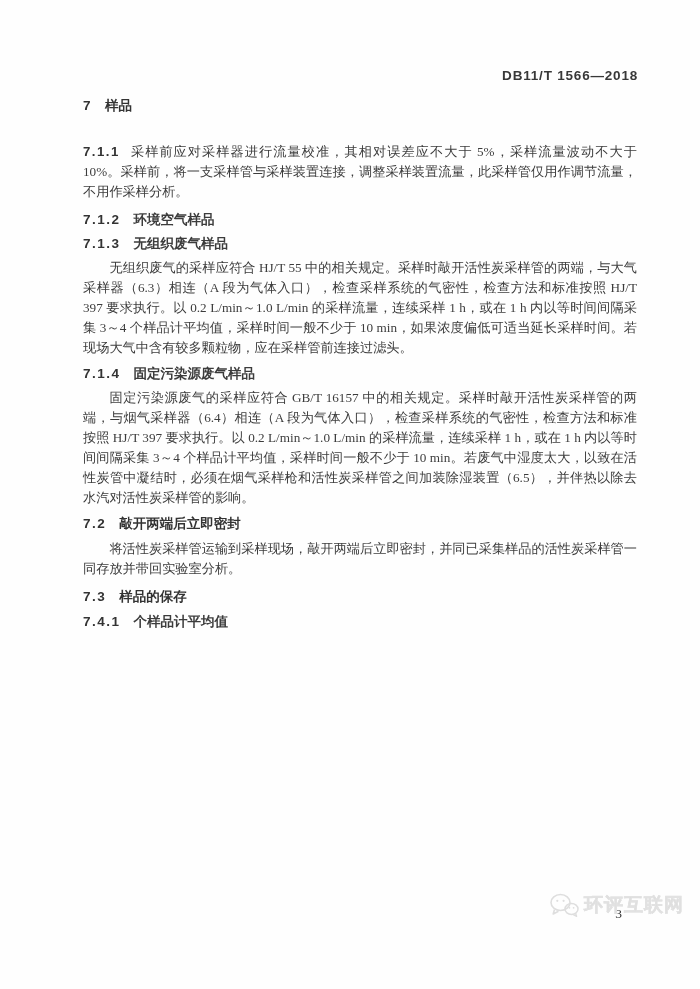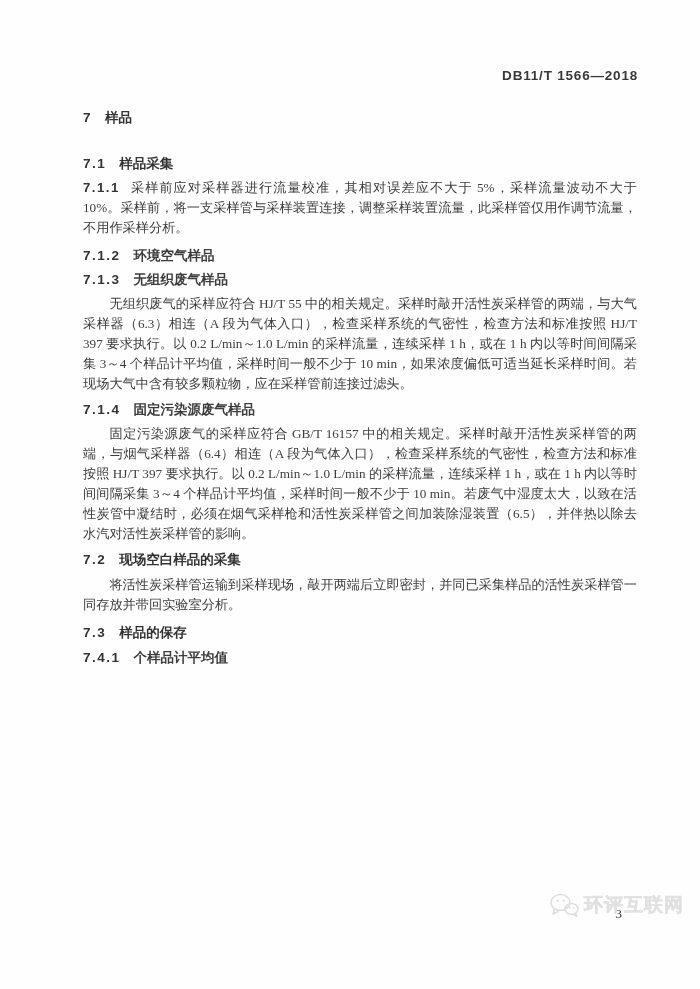--- a/index.html
+++ b/index.html
@@ -11,21 +11,21 @@
     font-family:"Liberation Serif","DejaVu Serif",serif;
     color:#3c3c3c;
   }
   .doc-header {
     position:absolute; top:68px; right:62px;
     font-family:"Liberation Sans","DejaVu Sans",sans-serif;
     font-weight:600; font-size:13.5px; letter-spacing:0.8px;
     color:#383838;
   }
   .content {
-    position:absolute; left:83px; right:63px; top:108px;
+    position:absolute; left:83px; right:63px; top:96px;
     font-size:13.2px; line-height:20px;
     text-align:justify;
   }
   .blk { margin:0; }
   .num {
     font-family:"Liberation Sans","DejaVu Sans",sans-serif;
     font-weight:bold; letter-spacing:1.5px; margin-right:13px;
     color:#333;
   }
   
@@ -67,23 +67,20 @@
 <div class="page">
 
   <div class="doc-header">DB11/T 1566—2018</div>
 
   <main class="content">
 
     <div class="blk h2 mb-xl">
       <span class="num">7</span><span class="t">样品</span>
     </div>
 
-    <div class="blk h2 mb-xs">
-      <span class="num">7.1</span><span class="t">样品采集</span>
-    </div>
 
     <p class="blk clause mb-m">
       <span class="num">7.1.1</span><span>采样前应对采样器进行流量校准，其相对误差应不大于 5%，采样流量波动不大于 10%。采样前，将一支采样管与采样装置连接，调整采样装置流量，此采样管仅用作调节流量，不用作采样分析。</span>
     </p>
 
     <div class="blk h3 mb-xs">
       <span class="num">7.1.2</span><span class="t">环境空气样品</span>
     </div>
 
 
@@ -94,21 +91,21 @@
     <p class="blk para mb-s">无组织废气的采样应符合 HJ/T 55 中的相关规定。采样时敲开活性炭采样管的两端，与大气采样器（6.3）相连（A 段为气体入口），检查采样系统的气密性，检查方法和标准按照 HJ/T 397 要求执行。以 0.2 L/min～1.0 L/min 的采样流量，连续采样 1 h，或在 1 h 内以等时间间隔采集 3～4 个样品计平均值，采样时间一般不少于 10 min，如果浓度偏低可适当延长采样时间。若现场大气中含有较多颗粒物，应在采样管前连接过滤头。</p>
 
     <div class="blk h3 mb-xs">
       <span class="num">7.1.4</span><span class="t">固定污染源废气样品</span>
     </div>
 
     <p class="blk para mb-s">固定污染源废气的采样应符合 GB/T 16157 中的相关规定。采样时敲开活性炭采样管的两端，与烟气采样器（6.4）相连（A 段为气体入口），检查采样系统的气密性，检查方法和标准按照 HJ/T 397 要求执行。以 0.2 L/min～1.0 L/min 的采样流量，连续采样 1 h，或在 1 h 内以等时间间隔采集 3～4 个样品计平均值，采样时间一般不少于 10 min。若废气中湿度太大，以致在活性炭管中凝结时，必须在烟气采样枪和活性炭采样管之间加装除湿装置（6.5），并伴热以除去水汽对活性炭采样管的影响。</p>
 
 
     <div class="blk h2 mb-sm">
-      <span class="num">7.2</span><span class="t">现场空白样品的采集</span>
+      <span class="num">7.2</span><span class="t">敲开两端后立即密封</span>
     </div>
 
     <p class="blk para mb-m">将活性炭采样管运输到采样现场，敲开两端后立即密封，并同已采集样品的活性炭采样管一同存放并带回实验室分析。</p>
 
     <div class="blk h2 mb-sm">
       <span class="num">7.3</span><span class="t">样品的保存</span>
     </div>
 
 
 

